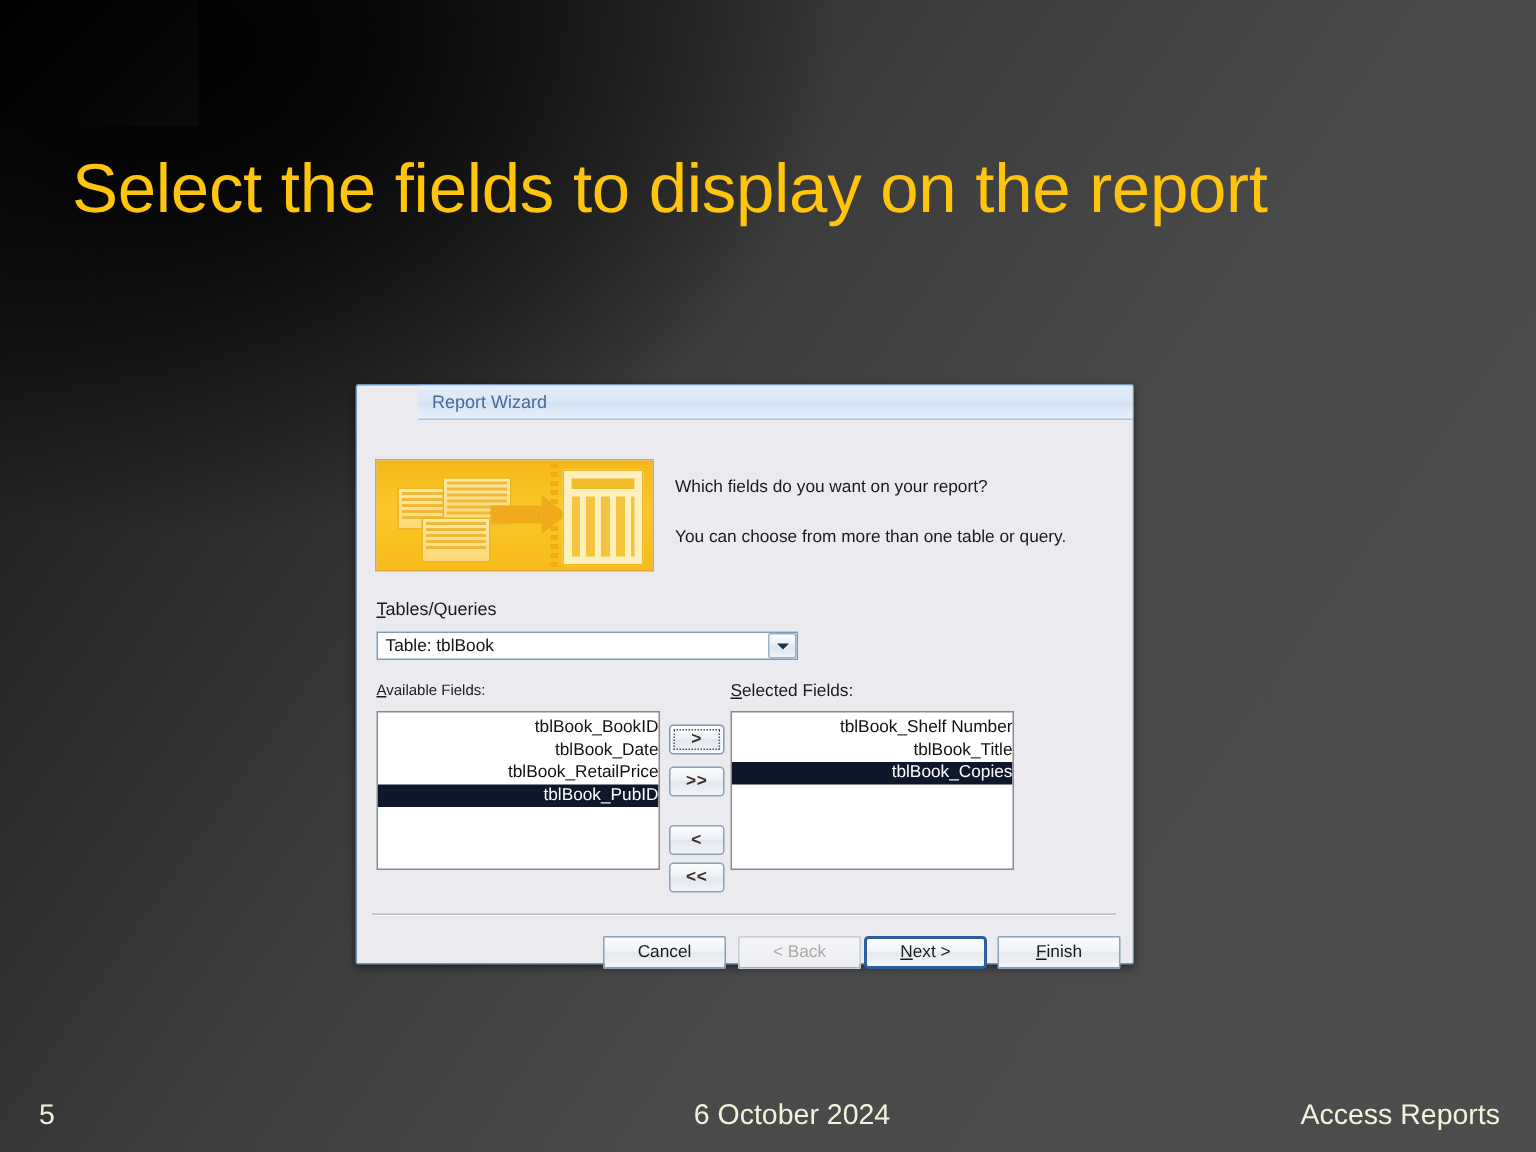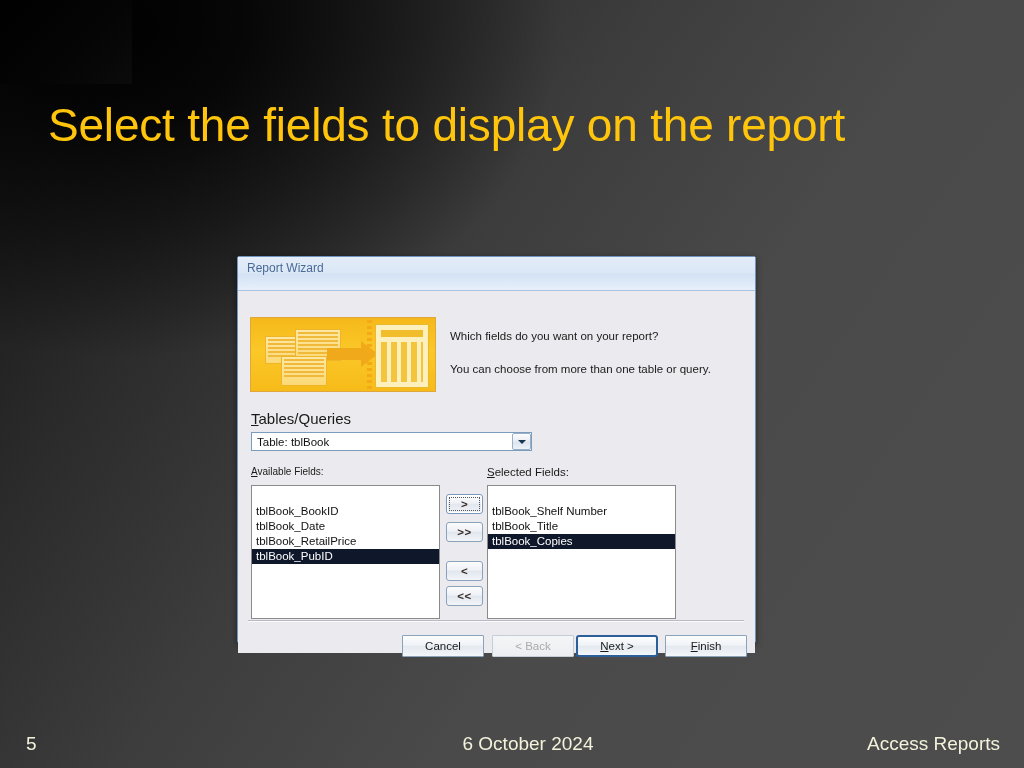--- a/index.html
+++ b/index.html
@@ -80,25 +80,26 @@
     box-sizing: border-box;
     border: 1px solid #6f94bd;
     border-radius: 2px;
     background: #ebebef;
     box-shadow: 0 2px 6px rgba(0,0,0,0.45);
     font-size: 11px;
     color: #000;
   }
   .dialog-titlebar {
     position: relative;
-    height: 34px;
+    height: 23px;
     box-sizing: border-box;
     background: linear-gradient(to bottom, #e4edf8 0%, #dae7f6 48%, #d3e2f4 52%, #e7f0fb 100%);
     border-bottom: 1px solid #a8c3e0;
     padding: 0 0 0 9px;
+    margin-left: 41px;
   }
   .dialog-title-text {
     font-size: 12px;
     color: #4a6a96;
     line-height: 22px;
   }
   .dialog-body {
     position: relative;
     height: 362px;
     background: #ebebef;
@@ -183,21 +184,21 @@
     font-size: 11.5px;
     color: #1a1a1a;
     text-align: center;
   }
 
   
   .label-tq {
     position: absolute;
     left: 13px;
     top: 119px;
-    font-size: 15px;
+    font-size: 12px;
     color: #1a1a1a;
     text-align: right;
   }
   .label-tq u { text-decoration: underline; }
 
   .combo {
     position: absolute;
     left: 13px;
     top: 141px;
     width: 281px;
@@ -250,26 +251,27 @@
     font-size: 11.5px;
     color: #1a1a1a;
   }
   .label-avail u, .label-sel u { text-decoration: underline; }
 
   
   .listbox {
     position: absolute;
     top: 194px;
     width: 189px;
-    height: 134px;
+    height: 106px;
     box-sizing: border-box;
     background: #ffffff;
     border: 1px solid #8a8a8a;
     overflow: hidden;
-    padding-top: 18px;
+    padding-top: 3px;
+    text-align: right;
   }
   .listbox.left { left: 13px; }
   .listbox.right { left: 249px; }
   .list-item {
     height: 15px;
     line-height: 15px;
     padding-left: 4px;
     font-size: 11.5px;
     color: #111;
     white-space: nowrap;

